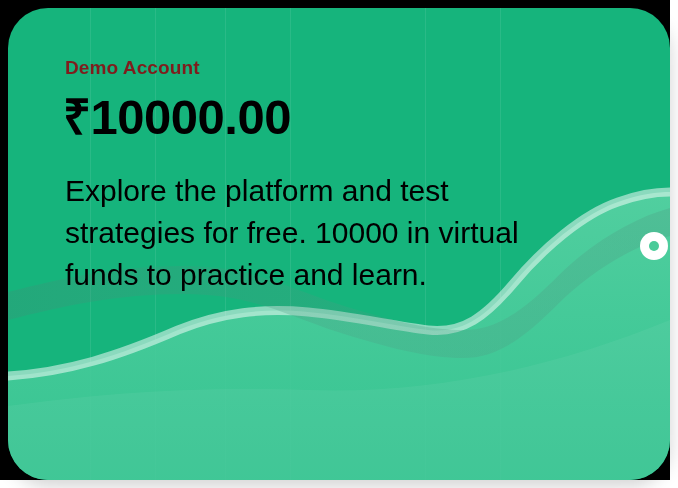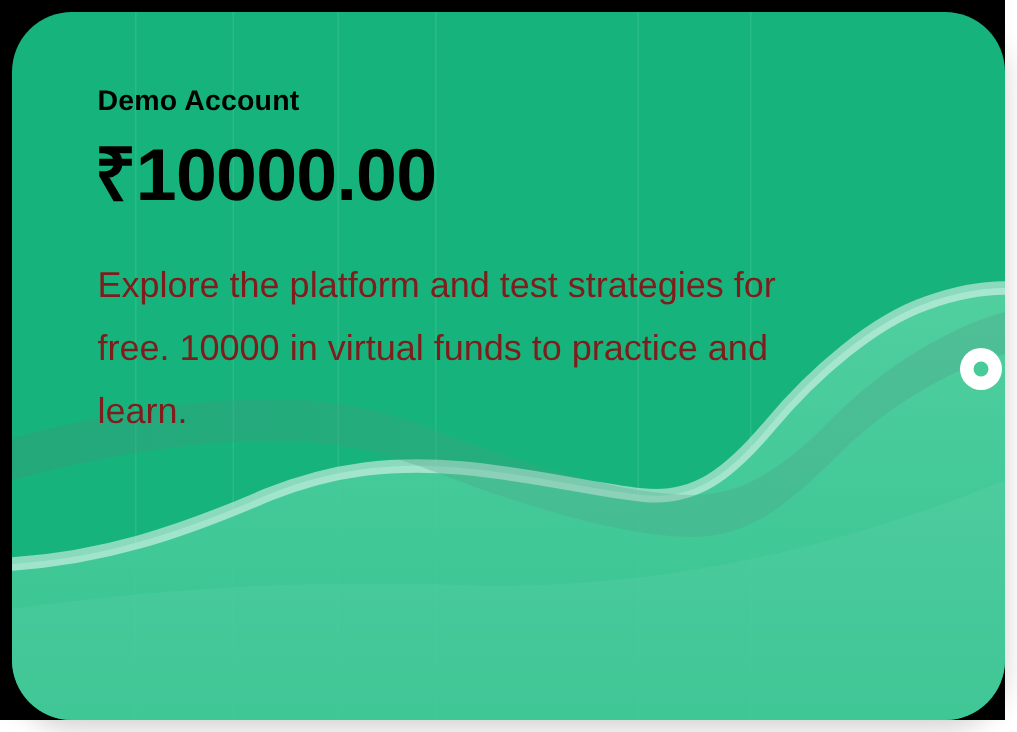--- a/index.html
+++ b/index.html
@@ -66,41 +66,41 @@
     pointer-events: none;
   }
 
   #card-content {
     position: relative;
     z-index: 5;
     padding: 48px 0 0 57px;
   }
 
   #account-label {
-    color: #000000;
+    color: #7f1d1d;
     font-size: 19px;
     font-weight: bold;
     letter-spacing: 0.1px;
     line-height: 24px;
     margin: 0;
   }
 
   #balance-amount {
     color: #000000;
     font-size: 49px;
     font-weight: bold;
     letter-spacing: -0.5px;
     line-height: 58px;
     margin: 8px 0 0 -2px;
     white-space: nowrap;
   }
 
   #promo-description {
-    color: #7f1d1d;
-    font-size: 24px;
+    color: #000000;
+    font-size: 30px;
     font-weight: normal;
     line-height: 42px;
     margin: 24px 0 0 0;
     width: 470px;
   }
 
   
   #point-marker {
     position: absolute;
     left: 632px;

